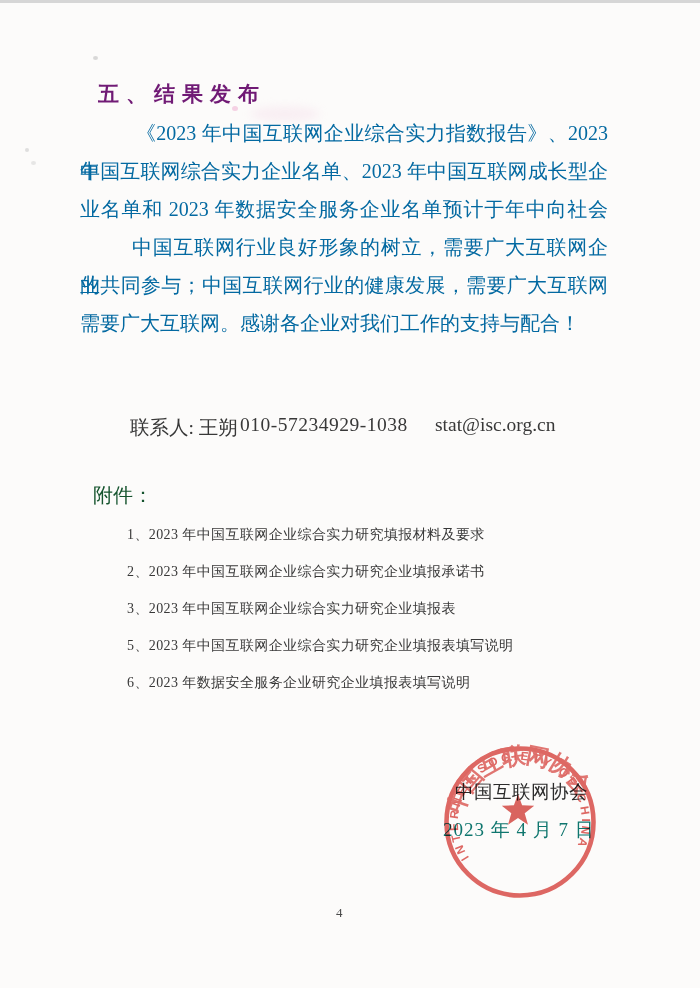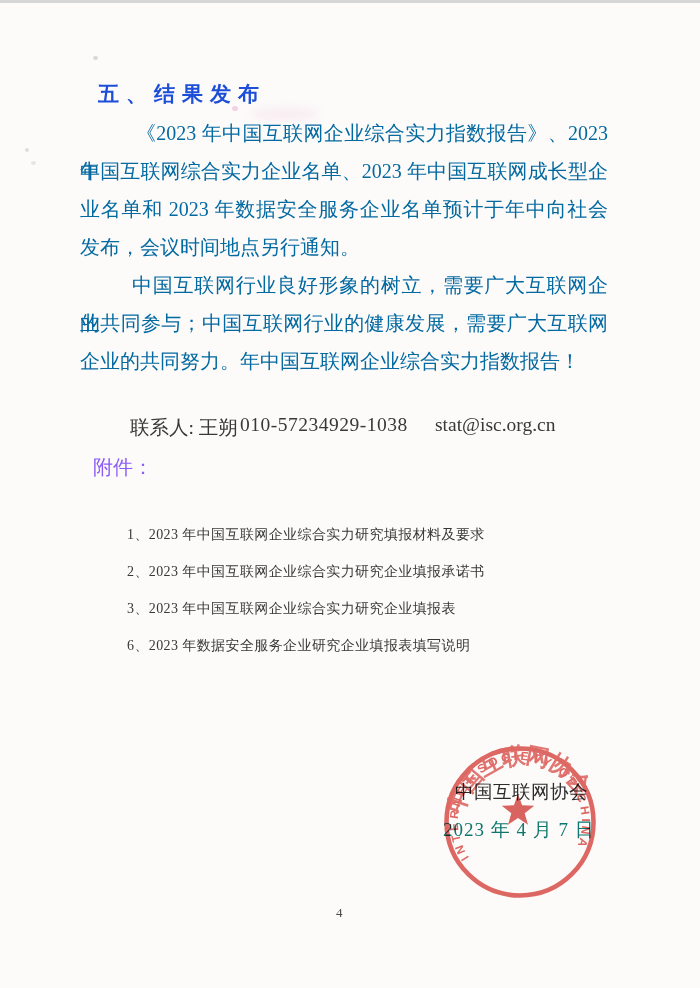--- a/index.html
+++ b/index.html
@@ -13,38 +13,38 @@
   .sp1{left:93px;top:56px;width:5px;height:4px;background:#b9b9b9;opacity:.55;}
   .sp2{left:25px;top:148px;width:4px;height:4px;background:#c2c2c2;opacity:.5;}
   .sp3{left:31px;top:161px;width:5px;height:4px;background:#cccccc;opacity:.45;}
   .sp4{left:232px;top:106px;width:6px;height:5px;background:#efaed2;opacity:.55;}
   .smudge{position:absolute;left:250px;top:106px;width:70px;height:16px;background:#f3d7e6;
     border-radius:50%;filter:blur(4px);opacity:.33;}
 
   .heading{
     position:absolute;left:98px;top:80px;
     font-family:"Liberation Sans",sans-serif;font-weight:700;
-    font-size:21px;letter-spacing:7px;color:#1d4ed8;white-space:nowrap;
+    font-size:21px;letter-spacing:7px;color:#701a75;white-space:nowrap;
   }
   .body-block{
     position:absolute;left:80px;top:114px;width:528px;
     font-size:20px;line-height:38px;color:#0369a1;
   }
   .bline{height:38px;white-space:nowrap;}
   .jfull{white-space:normal;text-align:justify;text-align-last:justify;text-justify:inter-character;}
   .ind1{text-indent:56px;}
   .ind2{text-indent:52px;}
 
   .contact{position:absolute;left:0;top:414px;width:584px;height:28px;font-size:19.5px;color:#383838;}
   .contact span{position:absolute;white-space:nowrap;}
   .c-label{left:130px;}
   .c-phone{left:240px;letter-spacing:.5px;}
   .c-email{left:435px;}
 
-  .att-label{position:absolute;left:93px;top:454px;font-size:20px;color:#8b5cf6;}
+  .att-label{position:absolute;left:93px;top:482px;font-size:20px;color:#14532d;}
   .att-list{position:absolute;left:127px;top:516px;width:540px;font-size:14px;line-height:37px;color:#383838;}
   .att-item{height:37px;white-space:nowrap;letter-spacing:.4px;}
 
   .sig-org{position:absolute;left:455px;top:779px;font-size:18.5px;letter-spacing:.5px;color:#2c2c2c;z-index:3;}
   .sig-date{position:absolute;left:443px;top:817px;font-size:19px;letter-spacing:1px;color:#0f766e;z-index:3;}
 
   .seal{position:absolute;left:435px;top:737px;width:170px;height:170px;z-index:4;
     mix-blend-mode:multiply;opacity:.88;}
   .seal text{font-family:"Liberation Sans",sans-serif;}
   .ring-text{font-size:11.8px;font-weight:600;letter-spacing:3.4px;fill:#dc544f;}
@@ -63,37 +63,37 @@
   <div class="speck sp3"></div>
   <div class="speck sp4"></div>
   <div class="smudge"></div>
 
   <div class="heading">五、结果发布</div>
 
   <div class="body-block">
     <div class="bline jfull ind1">《2023 年中国互联网企业综合实力指数报告》、2023 年</div>
     <div class="bline jfull">中国互联网综合实力企业名单、2023 年中国互联网成长型企</div>
     <div class="bline jfull">业名单和 2023 年数据安全服务企业名单预计于年中向社会</div>
-    <div class="bline">发布，会议时间地点另行通知。</div>
     <div class="bline jfull ind2">中国互联网行业良好形象的树立，需要广大互联网企业</div>
     <div class="bline jfull">的共同参与；中国互联网行业的健康发展，需要广大互联网</div>
-    <div class="bline">企业的共同努力。年中国互联网企业综合实力指数报告！</div>
+    <div class="bline">需要广大互联网。感谢各企业对我们工作的支持与配合！</div>
   </div>
 
   <div class="contact">
     <span class="c-label">联系人: 王朔</span>
     <span class="c-phone">010-57234929-1038</span>
     <span class="c-email">stat@isc.org.cn</span>
   </div>
 
   <div class="att-label">附件：</div>
   <div class="att-list">
     <div class="att-item">1、2023 年中国互联网企业综合实力研究填报材料及要求</div>
     <div class="att-item">2、2023 年中国互联网企业综合实力研究企业填报承诺书</div>
     <div class="att-item">3、2023 年中国互联网企业综合实力研究企业填报表</div>
+    <div class="att-item">5、2023 年中国互联网企业综合实力研究企业填报表填写说明</div>
     <div class="att-item">6、2023 年数据安全服务企业研究企业填报表填写说明</div>
   </div>
 
   <div class="sig-org">中国互联网协会</div>
   <div class="sig-date">2023 年 4 月 7 日</div>
 
   <svg class="seal" viewBox="0 0 170 170" aria-hidden="true">
     <defs>
       <path id="sealRing" d="M 34.2 120.6 A 62 62 0 1 1 135.8 120.6" fill="none"></path>
       <path id="sealInner" d="M 28 78 A 61.8 61.8 0 0 1 150 78" fill="none"></path>

